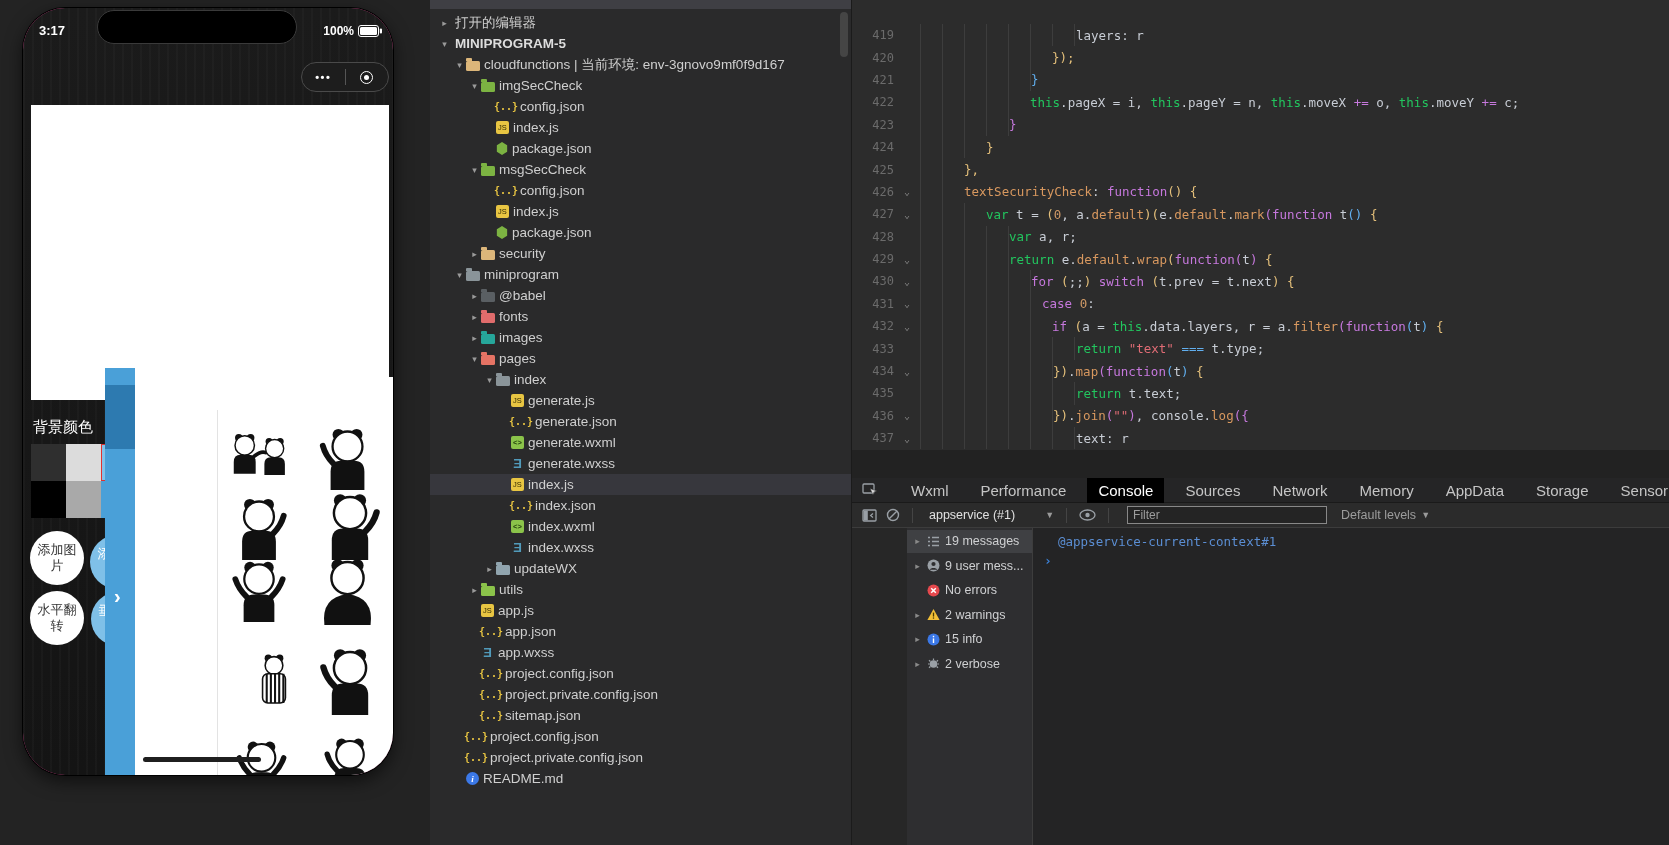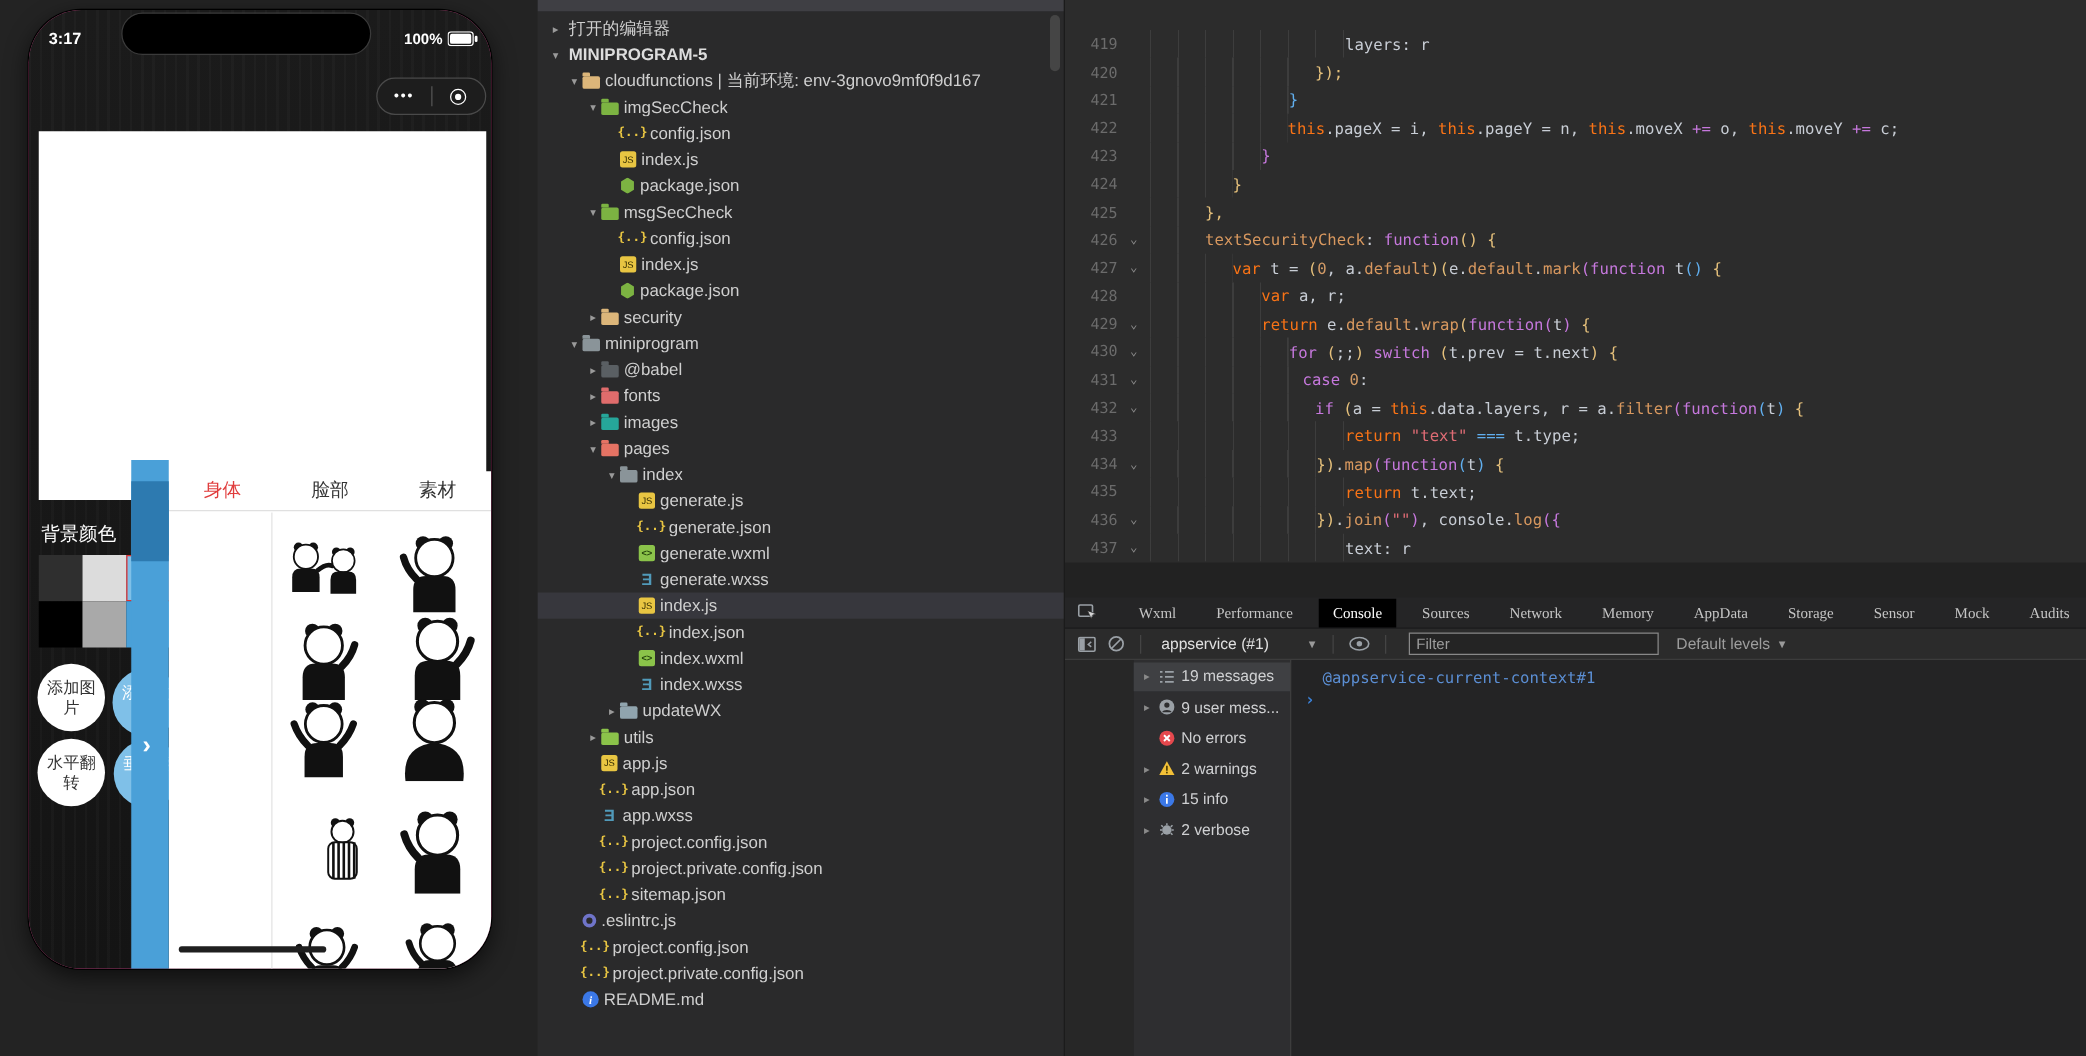--- a/index.html
+++ b/index.html
@@ -76,34 +76,34 @@
 
   
   .right{position:absolute;left:852px;top:0;width:817px;height:845px;}
   .editor{position:absolute;left:0;top:0;width:100%;height:450px;background:#2c2c2c;overflow:hidden;
     font-family:"DejaVu Sans Mono",monospace;font-size:12.5px;}
   #code{position:absolute;left:0;top:24px;width:100%;}
   .cline{height:22.4px;display:flex;align-items:center;white-space:pre;}
   .lnum{width:42px;text-align:right;color:#6b6b6b;flex:none;font-size:12px;}
   .fold{width:26px;text-align:center;color:#8a8a8a;font-size:10px;flex:none;}
   .ind{height:100%;flex:none;background:repeating-linear-gradient(to right,#3d3d3d 0 1px,transparent 1px 22px);}
-  .tk-d{color:#c8cdd5}.tk-k{color:#c678dd}.tk-b{color:#f97316}.tk-f{color:#d8985f}
+  .tk-d{color:#c8cdd5}.tk-k{color:#c678dd}.tk-b{color:#22c55e}.tk-f{color:#d8985f}
   .tk-n{color:#d19a66}.tk-s{color:#e06c75}.tk-y{color:#e5c07b}.tk-m{color:#c678dd}
   .tk-u{color:#61afef}.tk-o{color:#c678dd}.tk-q{color:#61afef}
 
   
   .dbg-tabs{position:absolute;left:0;top:450px;width:100%;height:28px;background:#333;
     display:flex;align-items:center;padding-left:26px;gap:26px;border-top:1px solid #222;}
   .dtab{color:#9d9d9d;font-size:13px;display:flex;align-items:center;gap:6px;height:100%;}
   .dtab.active{color:#fff;border-bottom:2px solid #e7e7e7;padding-top:2px;}
   .badge{width:16px;height:16px;border-radius:50%;background:#4d4d4d;color:#fff;font-size:11px;
     display:flex;align-items:center;justify-content:center;}
   .devtools-tabs{position:absolute;left:0;top:478px;width:100%;height:25px;background:#252526;
     display:flex;align-items:center;border-bottom:1px solid #1a1a1a;}
-  .vt{color:#c5c5c5;font-size:12px;padding:4px 11px;margin:0 5px;font-family:Liberation Serif, serif;}
+  .vt{color:#c5c5c5;font-size:15px;padding:4px 11px;margin:0 5px;}
   .vt.active{background:#000;color:#fff;}
   .ticon{padding:0 8px 0 10px;display:flex;align-items:center;}
   .vdiv{width:1px;height:15px;background:#444;margin:0 4px;}
   .filter-row{position:absolute;left:0;top:503px;width:100%;height:25px;background:#2b2b2b;
     display:flex;align-items:center;border-bottom:1px solid #3c3c3c;gap:8px;padding-left:10px;}
   .fi-btn{display:flex;align-items:center;}
   .ctx-label{color:#e0e0e0;font-size:12.5px;margin-left:4px;}
   .caret{color:#9a9a9a;font-size:9px;margin-left:22px;}
   .filter-input{width:200px;height:18px;background:#242424;border:1px solid #888;color:#bbb;
     font-size:12px;padding:0 5px;margin-left:6px;outline:none;}
@@ -162,25 +162,20 @@
           </div>
         </div>
       <div id="circle-btns">
           <div class="cbtn" style="left: 7px; top: 523px; white-space: normal; padding: 6px;">添加图片</div>
           <div class="cbtn blue" style="left: 67px; top: 527px; white-space: normal; padding: 6px;">添加文字</div>
           <div class="cbtn" style="left: 7px; top: 583px; white-space: normal; padding: 6px;">水平翻转</div>
           <div class="cbtn blue" style="left: 68px; top: 584px; white-space: normal; padding: 6px;">垂直翻转</div>
         </div>
 
       <div class="sheet">
-        <div class="tabs" id="simtabs">
-            <div class="tab active">身体</div>
-            <div class="tab">脸部</div>
-            <div class="tab">素材</div>
-          </div>
         <div class="catcol-div"></div>
         <div id="stickers">
             <div class="sticker" style="left: 83px; top: 45px; width: 82px; height: 68px;"><svg viewBox="0 0 100 100" preserveAspectRatio="xMidYMid meet">
                 <g transform="translate(-2,14) scale(0.62)">
                   <circle cx="36" cy="15" r="9" fill="#111"></circle>
                   <circle cx="64" cy="15" r="9" fill="#111"></circle>
                   <circle cx="50" cy="33" r="23" fill="#fff" stroke="#111" stroke-width="3.5"></circle>
                   <path d="M24 100 V72 Q24 55 40 55 H60 Q76 55 76 72 V100 Z" fill="#111"></path>
                   <path d="M72 59 Q88 45 100 50" stroke="#111" stroke-width="9" stroke-linecap="round" fill="none"></path>
                 </g>
@@ -430,25 +425,20 @@
         </div>
         <div class="trow" style="padding-left: 38px;">
           <span class="arr none"></span>
           <span class="fi fi-json">{..}</span>
           <span class="tlabel">project.private.config.json</span>
         </div>
         <div class="trow" style="padding-left: 38px;">
           <span class="arr none"></span>
           <span class="fi fi-json">{..}</span>
           <span class="tlabel">sitemap.json</span>
-        </div>
-        <div class="trow" style="padding-left: 23px;">
-          <span class="arr none"></span>
-          <span class="fi fi-eslint"></span>
-          <span class="tlabel">.eslintrc.js</span>
         </div>
         <div class="trow" style="padding-left: 23px;">
           <span class="arr none"></span>
           <span class="fi fi-json">{..}</span>
           <span class="tlabel">project.config.json</span>
         </div>
         <div class="trow" style="padding-left: 23px;">
           <span class="arr none"></span>
           <span class="fi fi-json">{..}</span>
           <span class="tlabel">project.private.config.json</span>

